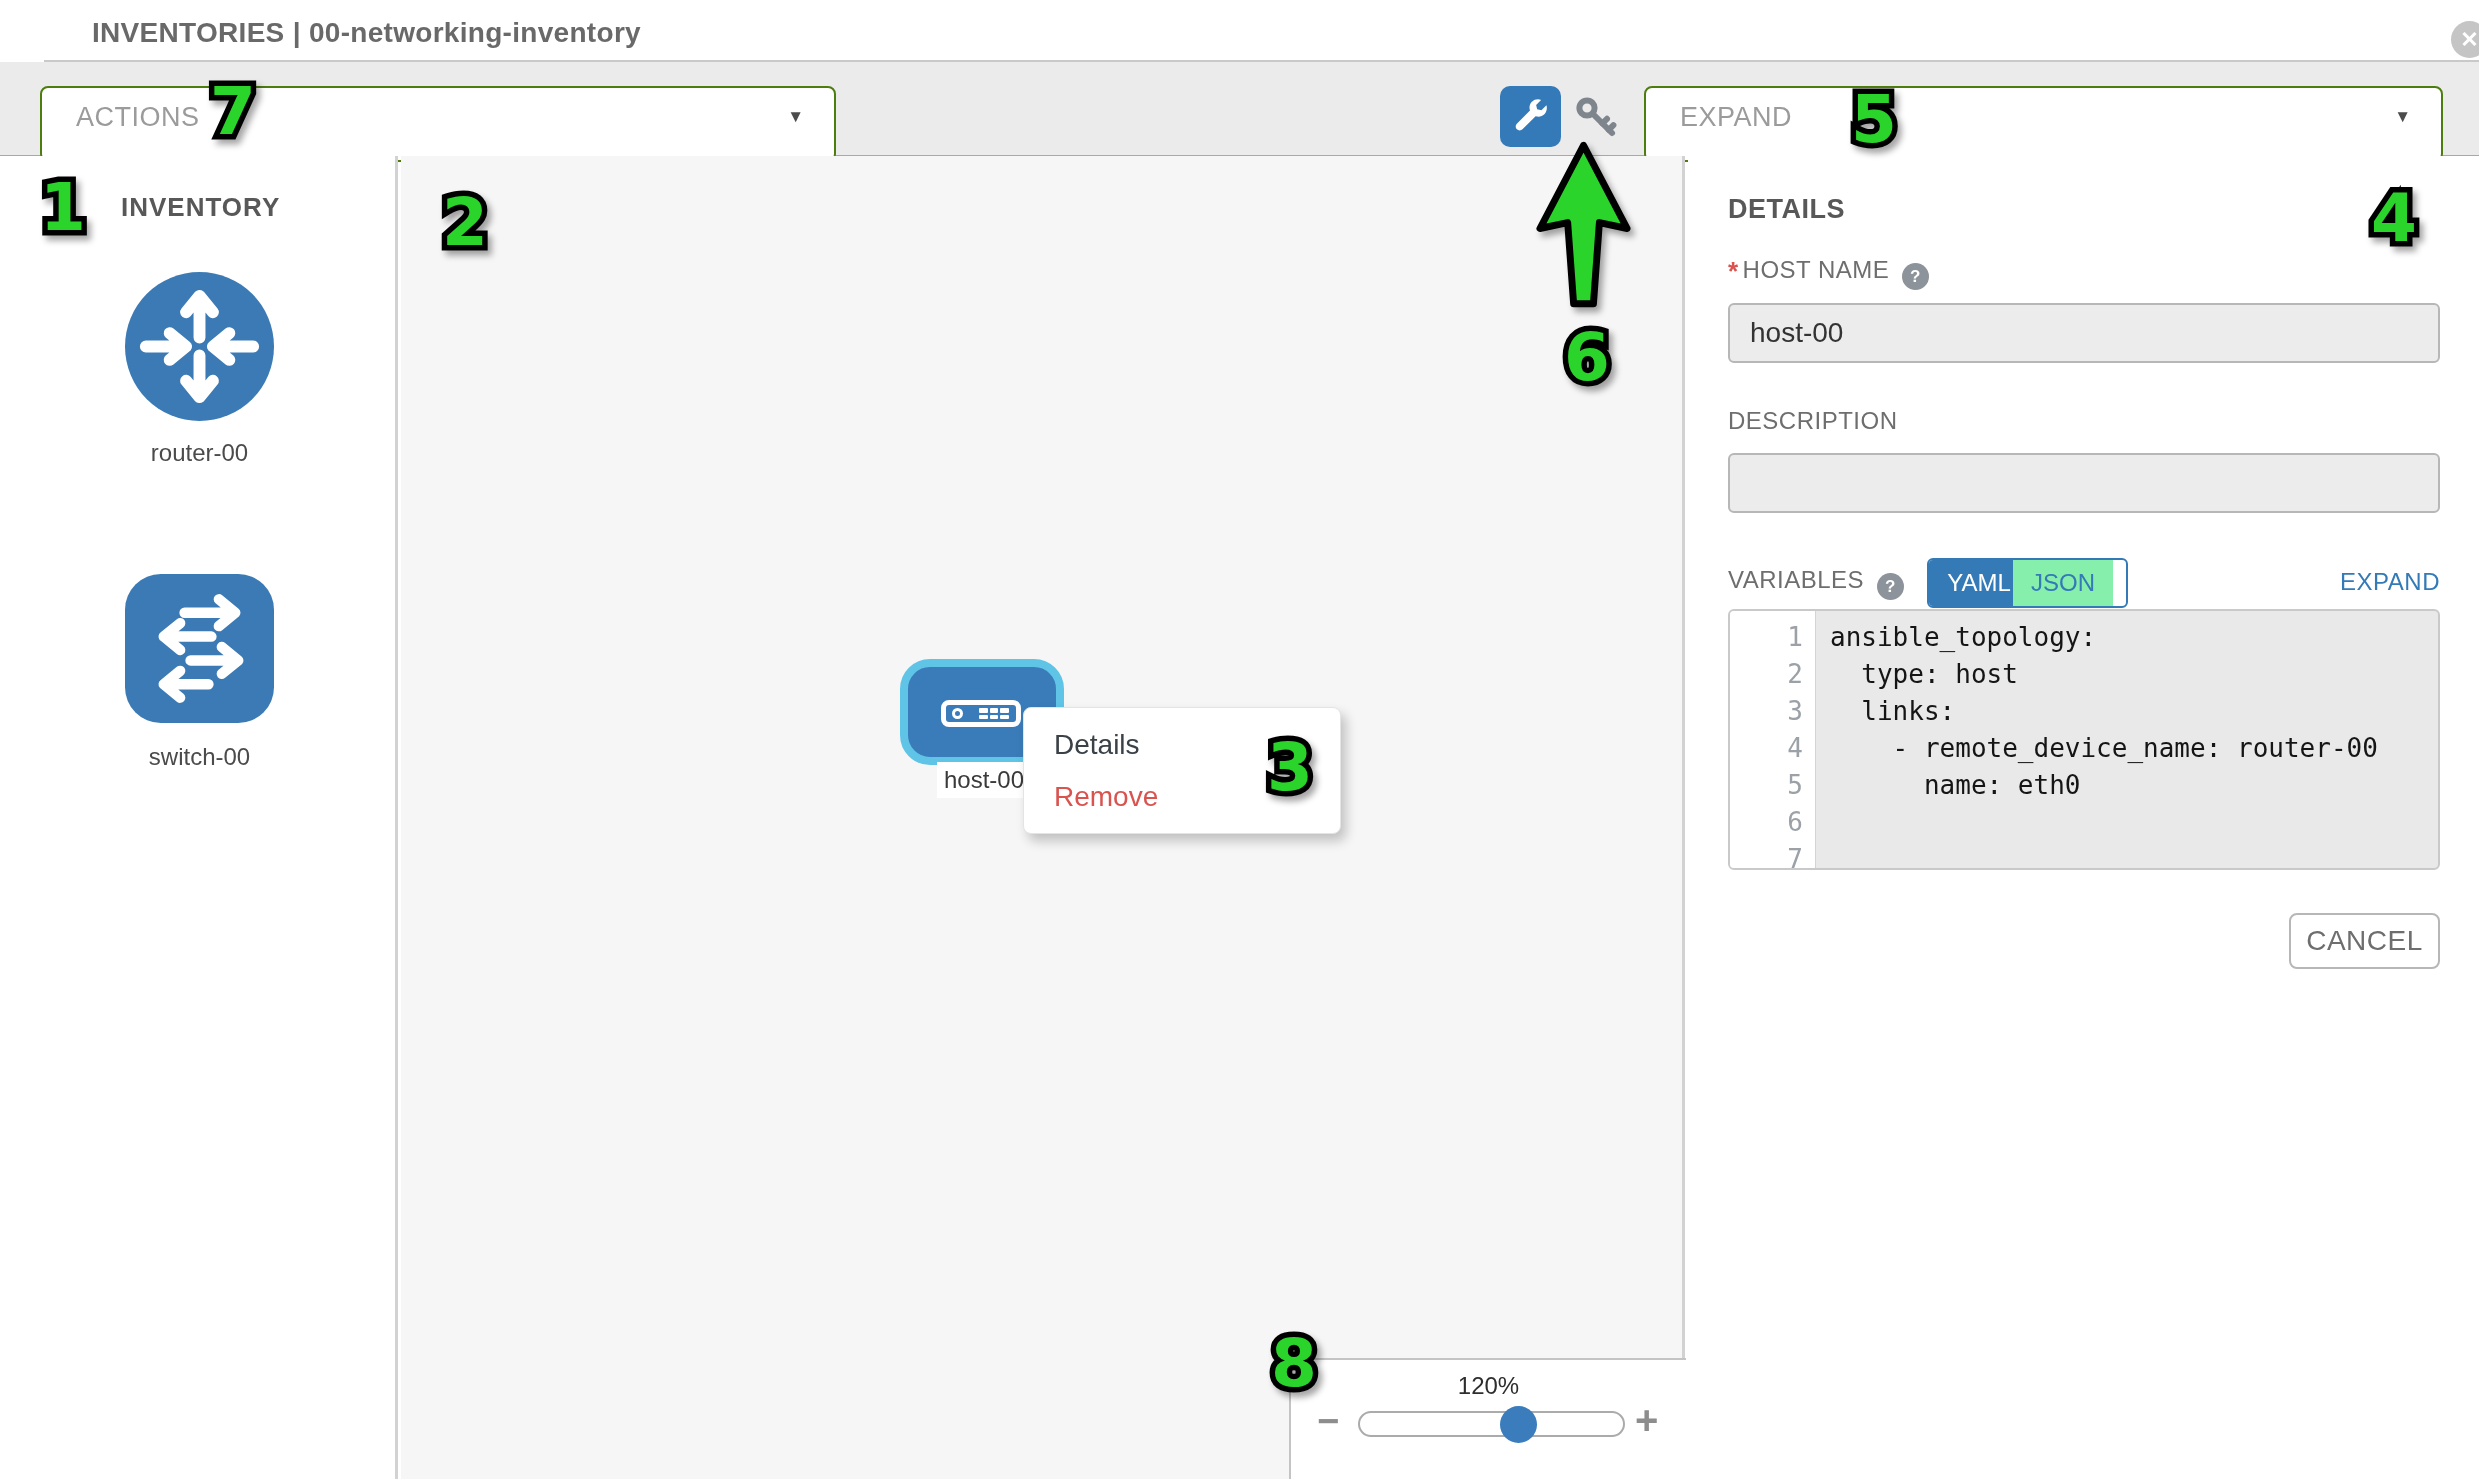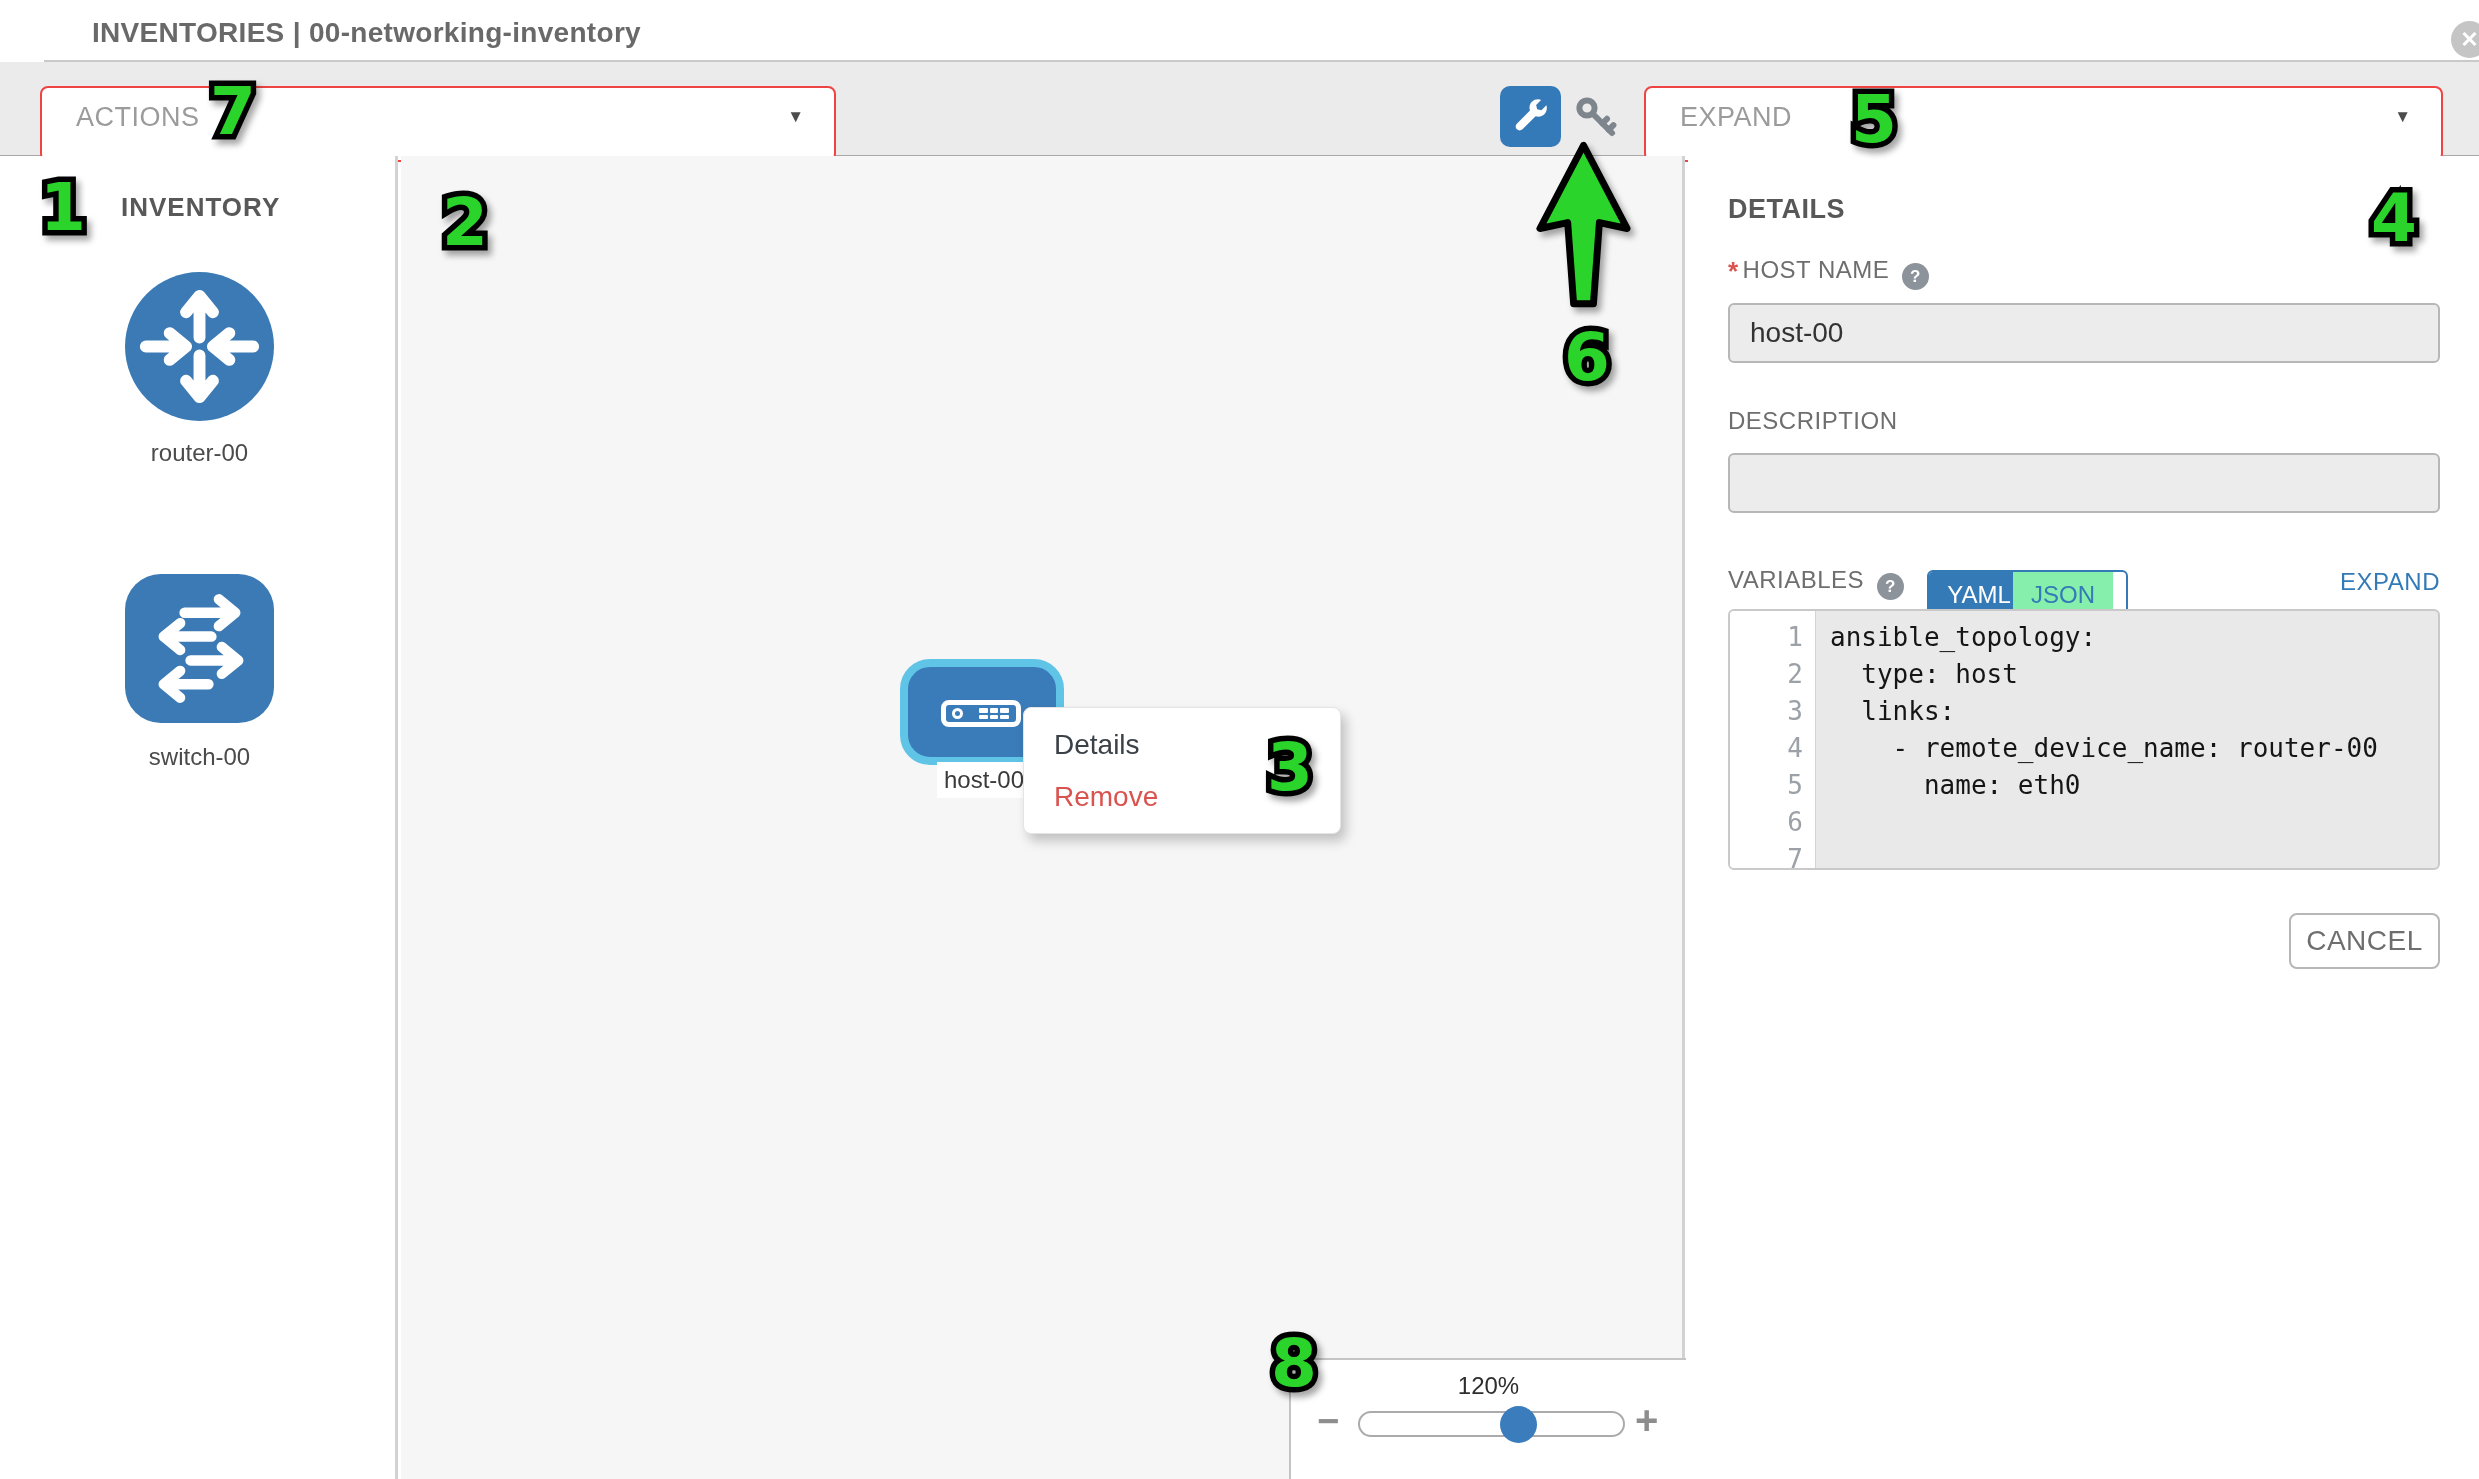--- a/index.html
+++ b/index.html
@@ -12,21 +12,21 @@
   #page-title { position:absolute; left:48px; top:0; height:62px; line-height:66px;
                 font-size:28px; font-weight:bold; color:#696969; letter-spacing:0.3px; }
   #close-btn { position:absolute; left:2407px; top:21px; width:37px; height:37px;
                border-radius:50%; background:#c5c5c5; color:#fff; text-align:center;
                line-height:37px; font-size:22px; font-weight:bold; cursor:pointer; }
 
   
   #toolbar { position:absolute; left:0; top:62px; width:2480px; height:95px;
              background:#ebebeb; border-bottom:2px solid #a8a8a8; }
   .select-box { position:absolute; top:24px; height:76px; background:#fff;
-                border:2px solid #ef4444; border-radius:8px; }
+                border:2px solid #4d7c0f; border-radius:8px; }
   .select-box .ph { position:absolute; left:34px; top:0; height:56px; line-height:58px;
                     font-size:27px; color:#9b9b9b; letter-spacing:0.5px; }
   .select-box .caret { position:absolute; right:30px; top:0; height:56px; line-height:58px;
                        font-size:17px; color:#4c4c4c; }
   #actions-select { left:40px; width:796px; }
   #search-select  { left:1644px; width:799px; }
   #wrench-btn { position:absolute; left:1500px; top:24px; width:61px; height:61px;
                 background:#3479b8; border-radius:10px; cursor:pointer; }
   #wrench-btn svg { position:absolute; left:10px; top:10px; }
   #key-btn { position:absolute; left:1572px; top:32px; width:50px; height:46px; cursor:pointer; }
@@ -98,21 +98,21 @@
   .text-input { position:absolute; left:40px; width:712px; height:60px; background:#ececec;
                 border:2px solid #b7b7b7; border-radius:6px; font-size:28px; color:#333;
                 padding-left:20px; font-family:"Liberation Sans", sans-serif; }
   #hostname-input { top:147px; }
   #description-label { position:absolute; left:40px; top:251px; }
   #description-input { top:297px; }
   #variables-row { position:absolute; left:40px; top:402px; width:712px; height:52px; }
   #variables-label-wrap { position:absolute; left:0; top:8px; }
   #format-toggle { position:absolute; left:199px; top:0; width:201px; height:50px;
                    border:2px solid #337ab7; border-radius:6px; overflow:hidden;
-                   background:#fff;margin-top:12px; }
+                   background:#fff; }
   .toggle-seg { position:absolute; top:0; width:100px; height:46px; line-height:46px;
                 text-align:center; font-size:24px; cursor:pointer; }
   #toggle-yaml { left:0; background:#337ab7; color:#fff; }
   #toggle-json { left:84px; background:#86efac; color:#337ab7; }
   #expand-link { position:absolute; right:0; top:10px; font-size:24px; color:#337ab7;
                  letter-spacing:0.5px; cursor:pointer; }
   #code-editor { position:absolute; left:40px; top:453px; width:712px; height:261px;
                  border:2px solid #c9c9c9; border-radius:6px; overflow:hidden;
                  display:flex; background:#e9e9e9; cursor:text; }
   #gutter { width:86px; background:#fff; border-right:1px solid #d4d4d4; padding:8px 12px 0 0; }

